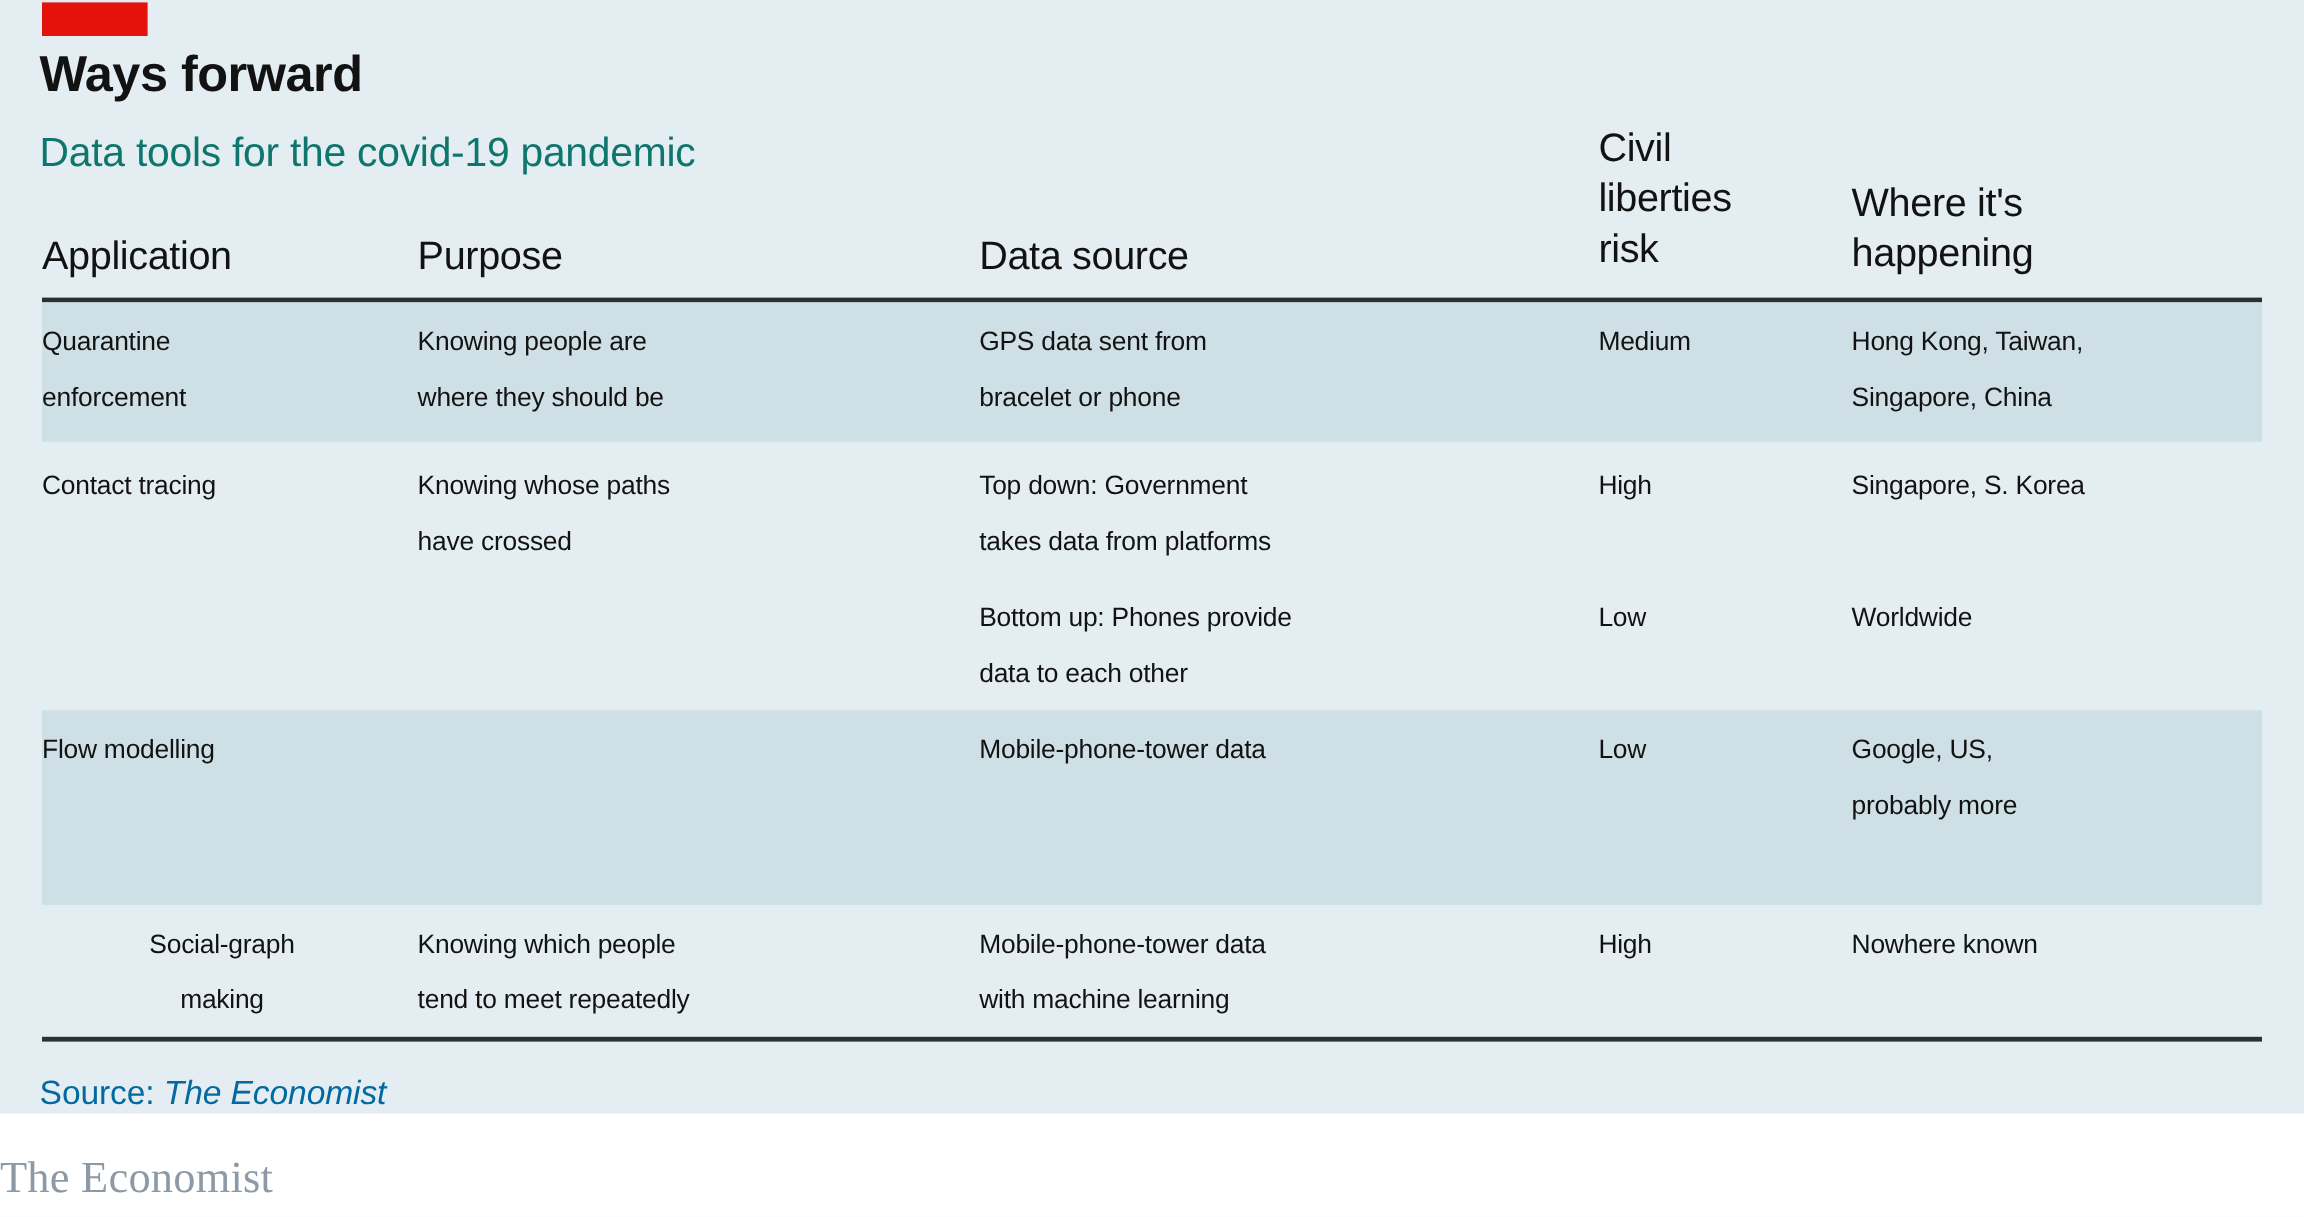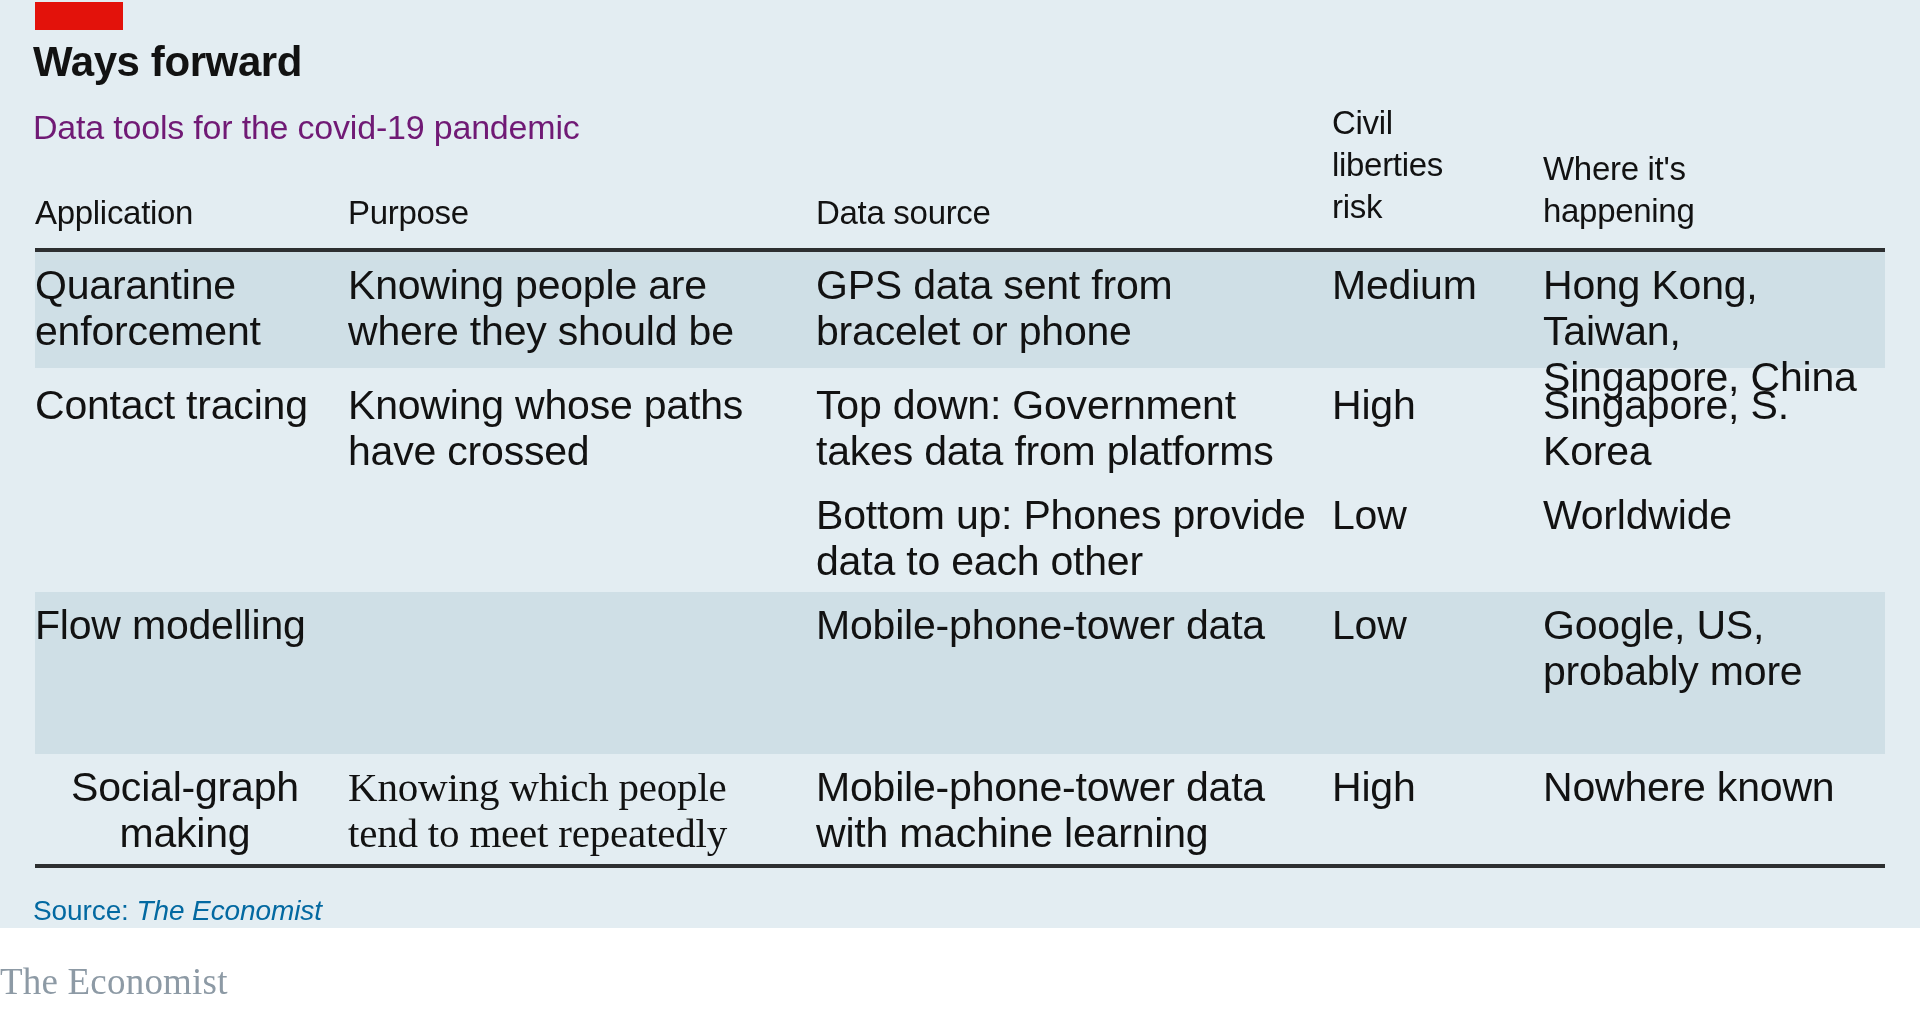--- a/index.html
+++ b/index.html
@@ -51,21 +51,21 @@
     color: #121212;
     letter-spacing: -0.4px;
     white-space: nowrap;
   }
   .subtitle {
     position: absolute;
     left: 33px;
     top: 108px;
     font-size: 34px;
     font-weight: 400;
-    color: #701a75;
+    color: #0f766e;
     letter-spacing: -0.2px;
     white-space: nowrap;
   }
 
   
   .tbl {
     position: absolute;
     left: 0;
     top: 0;
     width: 1920px;
@@ -82,21 +82,21 @@
   .rule {
     position: absolute;
     left: 35px;
     width: 1850px;
     height: 4px;
     background: #2d2f31;
   }
 
   .cell {
     position: absolute;
-    font-size: 41px;
+    font-size: 22px;
     line-height: 46px;
     color: #121212;
     letter-spacing: -0.2px;
     white-space: pre-line;
   }
   .cell.head {
     font-weight: normal;
     font-size: 33px;
     line-height: 42px;
     letter-spacing: -0.3px;
@@ -186,21 +186,21 @@
 
     <div class="band" style="top:592px; height:162px;"></div>
     <div class="cell c-app" style="top:602px;">Flow modelling</div>
     <div class="cell c-src" style="top:602px;">Mobile-phone-tower data</div>
     <div class="cell c-risk" style="top:602px;">Low</div>
     <div class="cell c-where" style="top:602px;">Google, US,
 probably more</div>
 
     <div class="cell c-app" style="top:764px;text-align:center;">Social-graph
 making</div>
-    <div class="cell c-pur" style="top:764px;font-family:Liberation Serif, serif;">Knowing which people
+    <div class="cell c-pur" style="top:764px;">Knowing which people
 tend to meet repeatedly</div>
     <div class="cell c-src" style="top:764px;">Mobile-phone-tower data
 with machine learning</div>
     <div class="cell c-risk" style="top:764px;">High</div>
     <div class="cell c-where" style="top:764px;">Nowhere known</div>
 
     <div class="rule" style="top:864px;"></div>
 
   </div>
 

